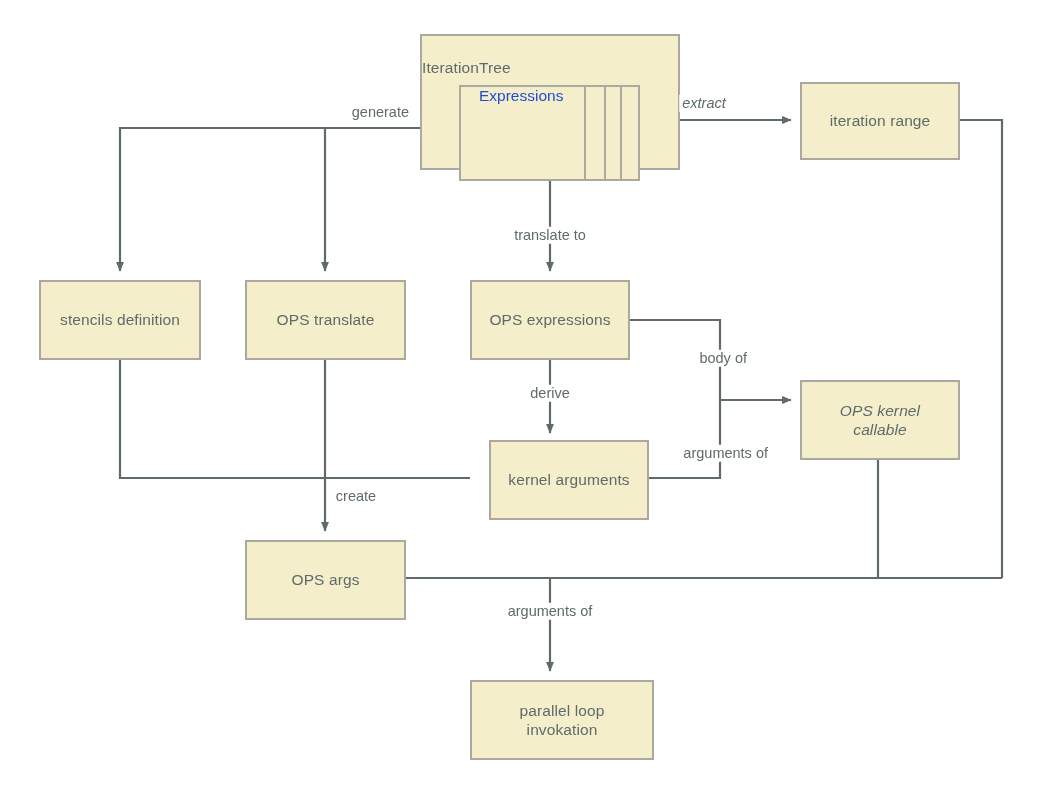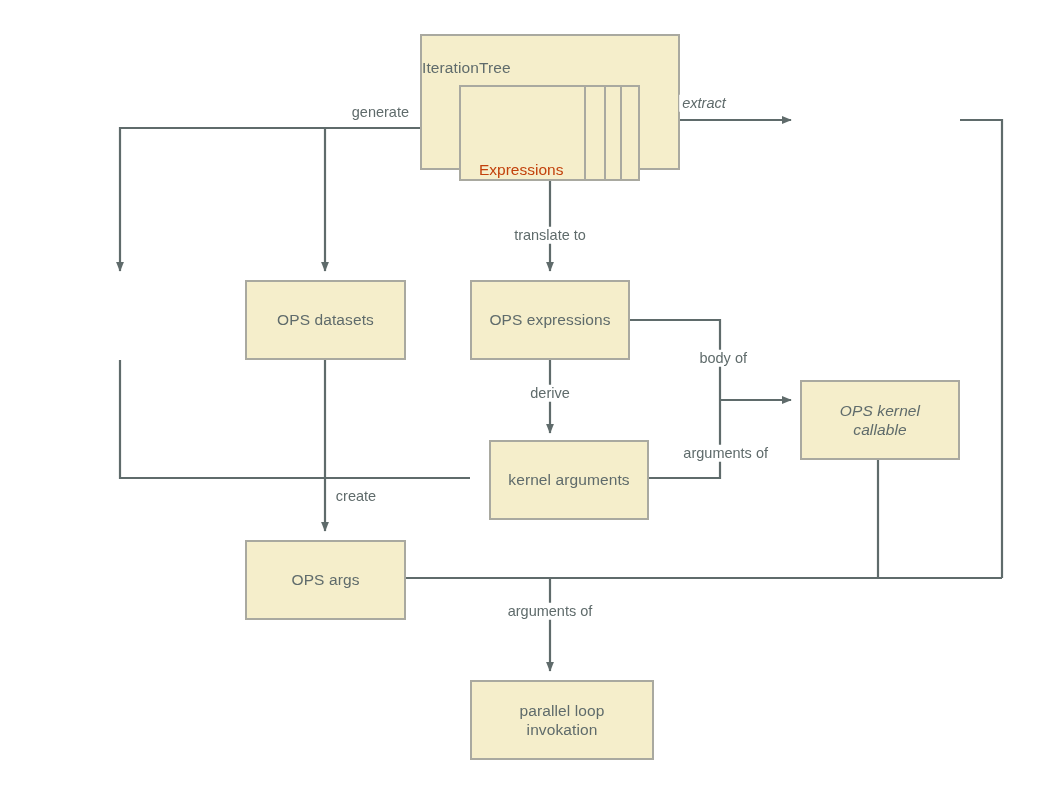--- a/index.html
+++ b/index.html
@@ -57,23 +57,23 @@
     margin-top: 22px;
     color: #5f6b6b;
     font-size: 15.5px;
   }
   .inner-node {
     position: absolute;
     box-sizing: border-box;
     background: #f5eecb;
     border: 2px solid #a9a9a0;
     display: flex;
-    align-items: flex-end;
+    align-items: flex-start;
     justify-content: flex-start;
-    color: #c2410c;
+    color: #1d4ed8;
     font-size: 15.5px;
     z-index: 3;
   }
   .inner-node .inner-text {
     padding-left: 18px;
   }
   .card-slice {
     position: absolute;
     box-sizing: border-box;
     background: #f5eecb;
@@ -140,24 +140,30 @@
     <span class="container-title">IterationTree</span>
   </div>
 
   <div class="inner-node" style="left:459px; top:85px; width:127px; height:96px;">
     <span class="inner-text">Expressions</span>
   </div>
   <div class="card-slice" style="left:584px; top:85px; width:22px; height:96px;"></div>
   <div class="card-slice" style="left:604px; top:85px; width:18px; height:96px;"></div>
   <div class="card-slice" style="left:620px; top:85px; width:20px; height:96px;"></div>
 
-
+  <div class="node" style="left:800px; top:82px; width:160px; height:78px;">
+    <span class="node-label">iteration range</span>
+  </div>
+
+  <div class="node" style="left:39px; top:280px; width:162px; height:80px;">
+    <span class="node-label">stencils definition</span>
+  </div>
 
   <div class="node" style="left:245px; top:280px; width:161px; height:80px;">
-    <span class="node-label">OPS datasets</span>
+    <span class="node-label">OPS translate</span>
   </div>
 
   <div class="node" style="left:470px; top:280px; width:160px; height:80px;">
     <span class="node-label">OPS expressions</span>
   </div>
 
   <div class="node" style="left:800px; top:380px; width:160px; height:80px;font-style:italic;">
     <span class="node-label">OPS kernel
 callable</span>
   </div>

